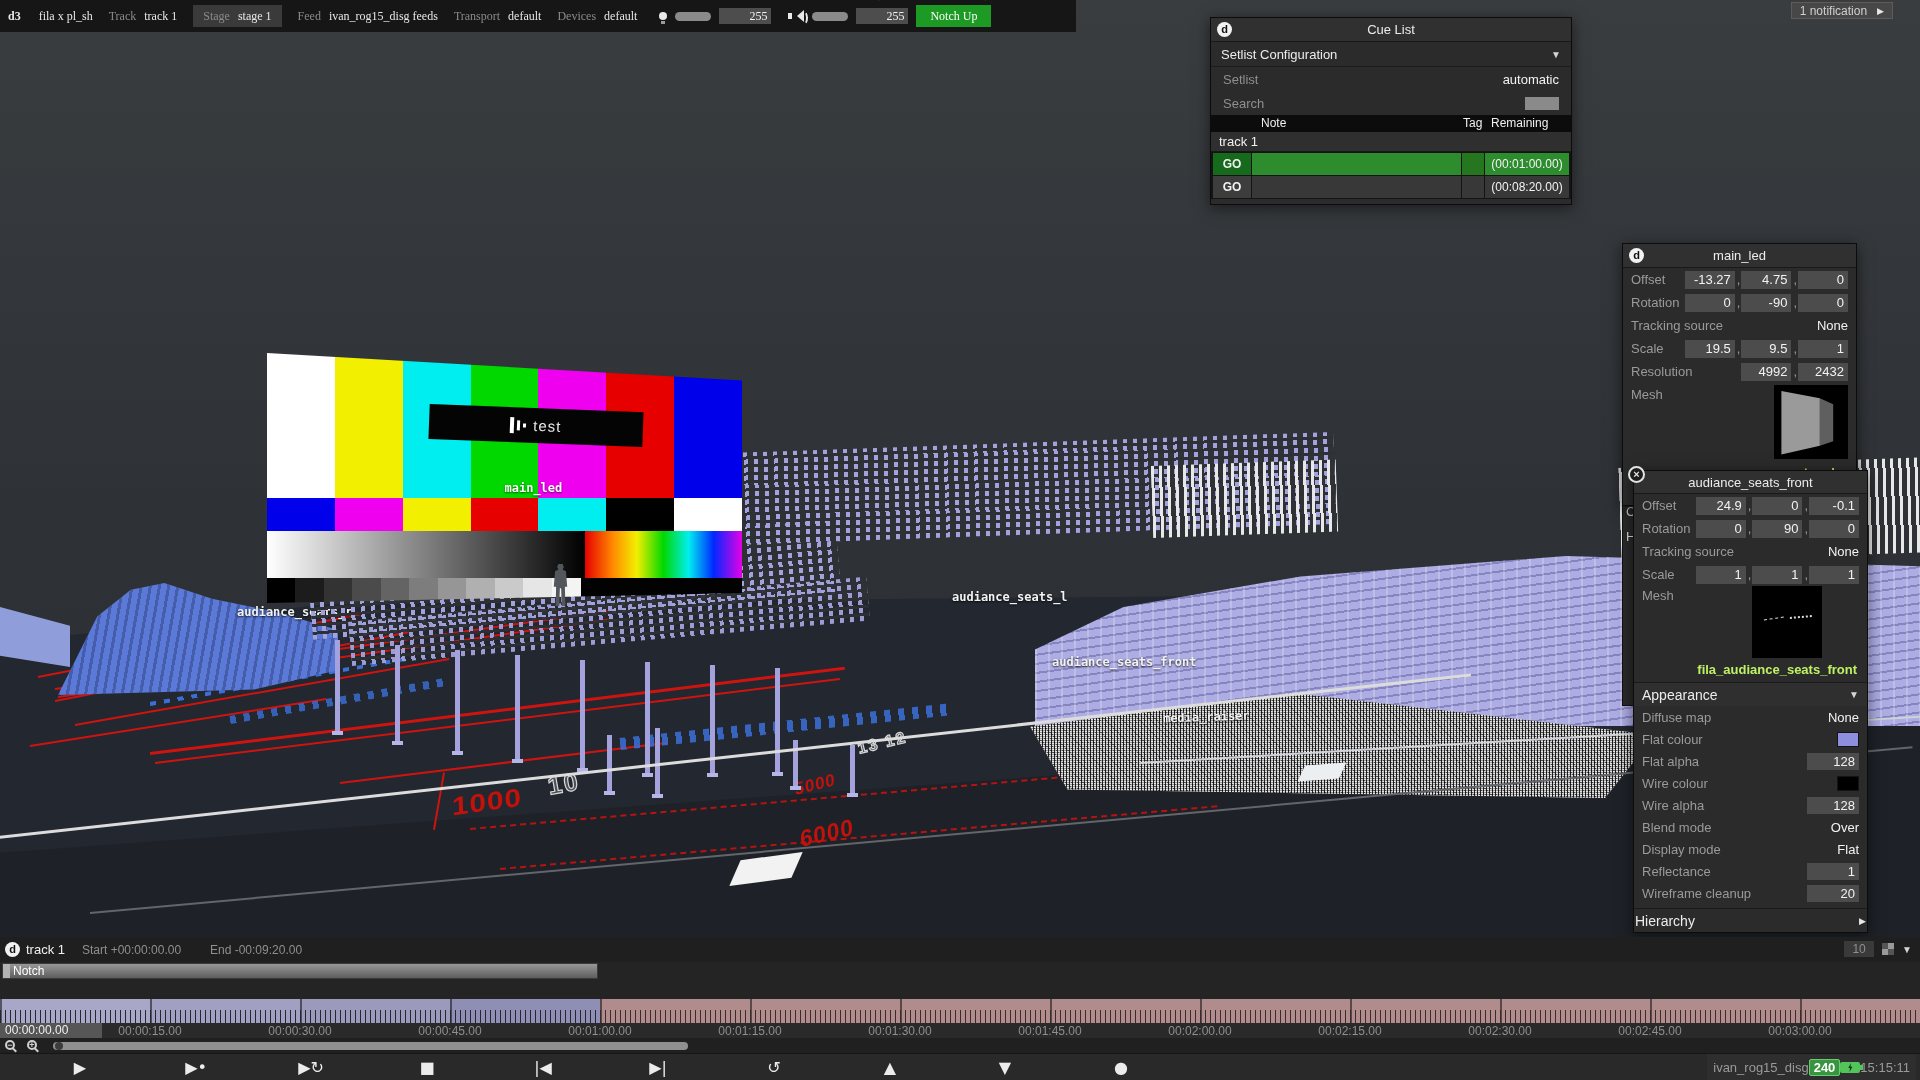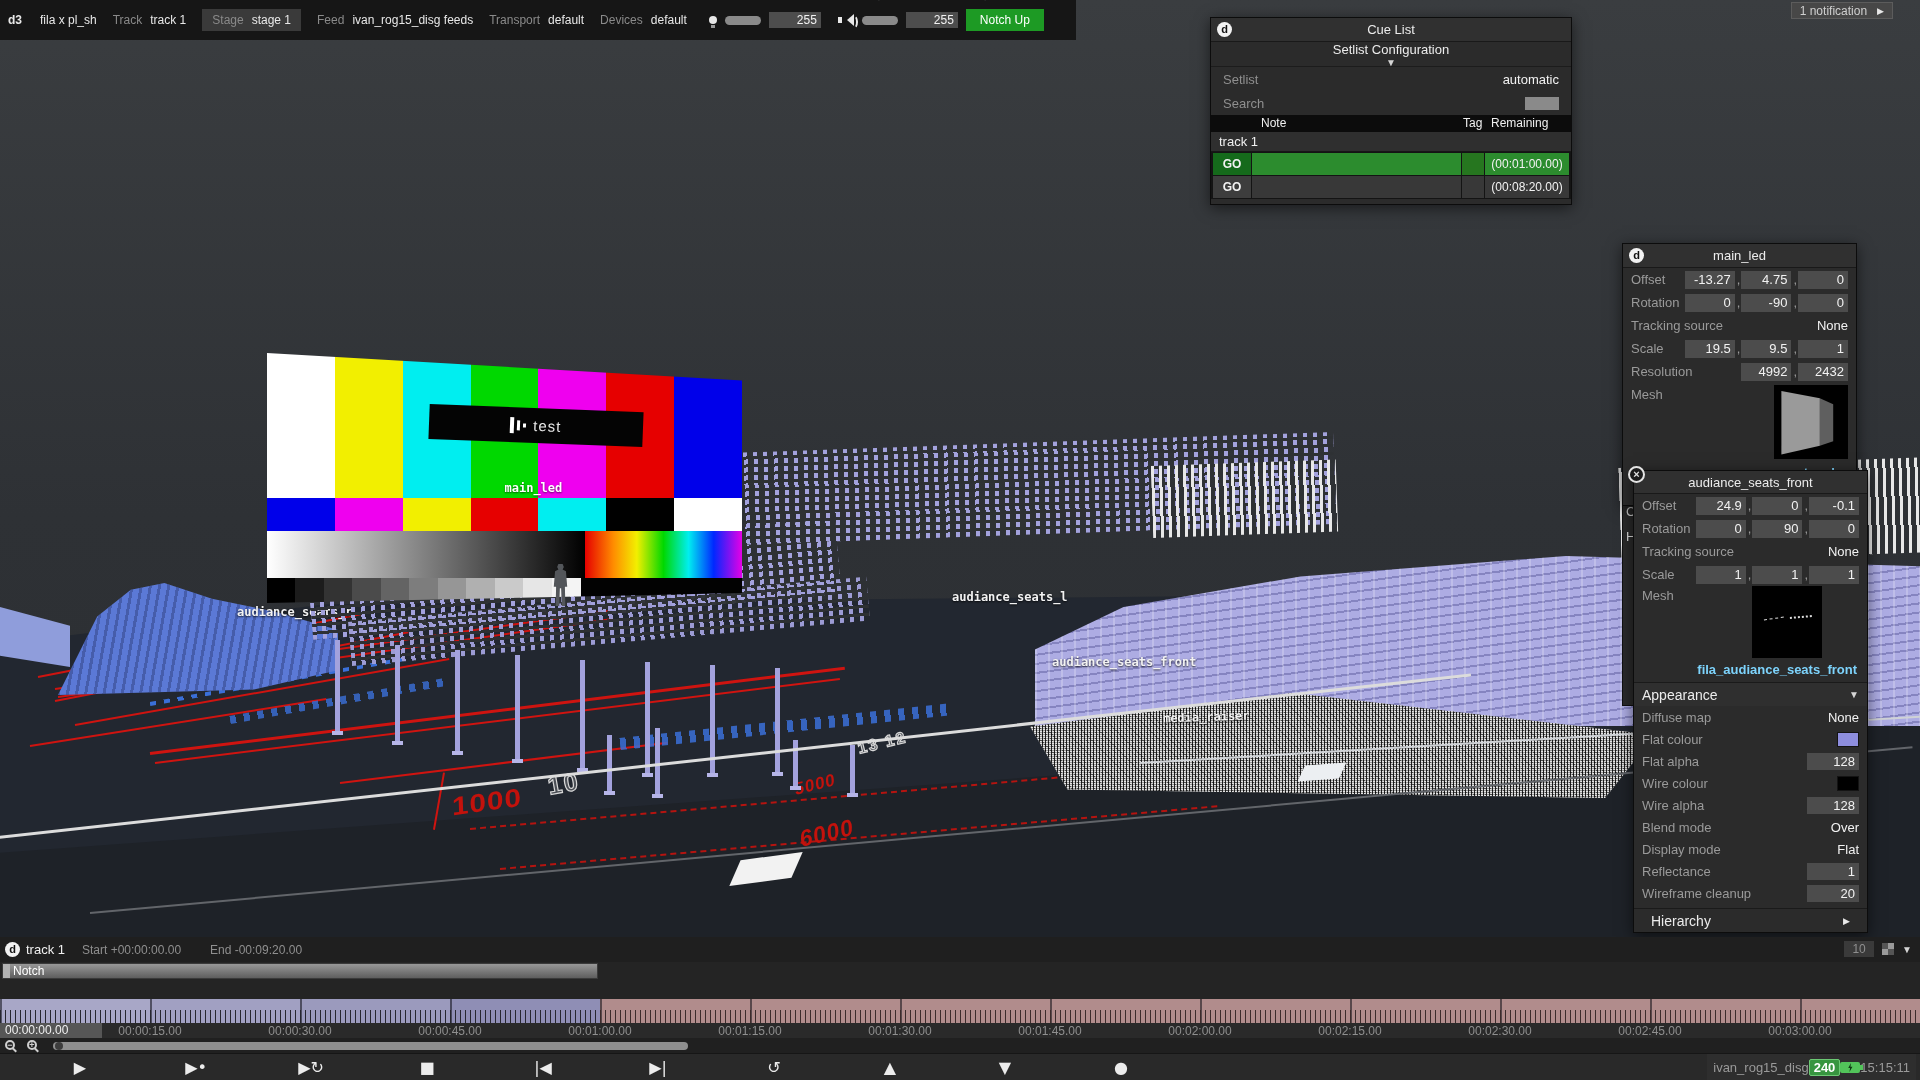--- a/index.html
+++ b/index.html
@@ -54,22 +54,22 @@
   #screen .blk{position:absolute;left:66%;top:90%;width:34%;height:10%;background:#020202;}
   #screen .band{position:absolute;left:34%;top:22%;width:45%;height:14%;background:#040404;
     transform:rotate(2.2deg);display:flex;align-items:center;justify-content:center;gap:7px;}
   #screen .band .b1{width:4px;height:16px;background:#fff;}
   #screen .band .b2{width:3px;height:10px;background:#fff;margin-left:-4px;}
   #screen .band .b3{width:3px;height:4px;background:#fff;margin-left:-4px;}
   #screen .band .t{color:#e9e9e9;font-size:15px;letter-spacing:1px;}
   #screen .sname{position:absolute;left:50%;top:51%;color:#fff;font-weight:bold;font-size:12px;
     font-family:"DejaVu Sans Mono",monospace;text-shadow:0 1px 2px rgba(0,0,0,.6);}
   
-  #menubar{position:absolute;left:0;top:0;width:1076px;height:40px;background:#161616;
-    display:flex;align-items:center;font-size:12px;color:#e8e8e8;z-index:40;padding-left:8px;white-space:nowrap;}
+  #menubar{position:absolute;left:0;top:0;width:1076px;height:32px;background:#161616;
+    display:flex;align-items:center;font-size:12px;color:#e8e8e8;z-index:40;padding-left:8px;white-space:nowrap;font-family:Liberation Serif, serif;}
   #menubar .glabel{color:#8a8a8a;}
   .mgap{margin-right:16px;} .sgap{margin-right:8px;}
   #stage-group{background:#3a3a3a;height:22px;display:flex;align-items:center;padding:0 10px;}
   .slider{width:36px;height:9px;border-radius:5px;background:#8a8a8a;}
   .valbox{width:52px;height:16px;background:#4d4d4d;color:#f2f2f2;text-align:right;
     line-height:16px;padding-right:4px;}
   #fadeup{background:#1d9a24;color:#fff;height:22px;display:flex;align-items:center;
     padding:0 14px;}
   .bulb{width:8px;height:8px;border-radius:50%;background:#e8e8e8;position:relative;}
   .bulb::after{content:"";position:absolute;left:2px;top:9px;width:4px;height:3px;background:#9a9a9a;}
@@ -89,24 +89,24 @@
     color:#ececec;position:relative;border-bottom:1px solid #191919;}
   .d3icon{position:absolute;left:6px;top:4px;width:15px;height:15px;border-radius:50%;
     background:#f2f2f2;color:#111;font-weight:bold;font-size:11px;line-height:15px;text-align:center;}
   .prow{display:flex;align-items:center;height:23px;padding:0 8px;}
   .lbl{color:#9a9a9a;flex:1;}
   .nbox{width:50px;height:18px;background:#4c4c4c;color:#f2f2f2;text-align:right;
     line-height:18px;padding-right:4px;font-size:13px;}
   .comma{color:#9a9a9a;margin:0 1px 0 2px;}
   .tval{color:#f2f2f2;}
   .meshprev{position:absolute;background:#000;}
-  .meshlabel{position:absolute;color:#7dd3fc;font-weight:bold;}
+  .meshlabel{position:absolute;color:#bef264;font-weight:bold;}
   
   #cuelist{left:1210px;top:17px;width:362px;}
-  .cl-row{height:25px;display:flex;align-items:center;padding:0 10px;border-bottom:1px solid #1c1c1c;color:#ececec;flex-direction:column;}
+  .cl-row{height:25px;display:flex;align-items:center;padding:0 10px;border-bottom:1px solid #1c1c1c;color:#ececec;}
   .cl-sub{height:24px;display:flex;align-items:center;padding:0 12px;color:#8f8f8f;}
   .cl-head{height:17px;background:#0c0c0c;position:relative;color:#f0f0f0;font-size:12px;}
   .cue-grid{display:grid;grid-template-columns:38px 1fr 22px 84px;gap:1px;background:#141414;
     padding:1px 2px;}
   .cue-cell{height:22px;display:flex;align-items:center;justify-content:center;font-size:12px;color:#f2f2f2;}
   
   .ap-row{display:flex;align-items:center;height:22px;padding:0 8px;}
   .swatch{width:22px;height:15px;border:1px solid #141414;}
   .fbox{width:52px;height:17px;background:#4c4c4c;color:#f2f2f2;text-align:right;line-height:17px;padding-right:4px;}
   
@@ -465,21 +465,21 @@
     <span class="tval">Flat</span>
   </div>
   <div class="ap-row">
     <span class="lbl">Reflectance</span>
     <span class="fbox">1</span>
   </div>
   <div class="ap-row">
     <span class="lbl">Wireframe cleanup</span>
     <span class="fbox">20</span>
   </div>
-  <div style="height:24px;display:flex;align-items:center;padding:0 17px;border-top:1px solid #1a1a1a;margin-top:4px;">
+  <div style="height:24px;display:flex;align-items:center;padding:0 1px;border-top:1px solid #1a1a1a;margin-top:4px;">
     <span style="color:#ececec;font-size:14px;flex:1;">Hierarchy</span>
     <span class="caret-r">▶</span>
   </div>
 </div>
 
 <div id="timeline">
   <div id="tl-header">
     <span class="d3icon" style="left:5px;top:5px;">d</span>
     <span style="position:absolute;left:26px;top:5px;color:#f0f0f0;font-size:13px;">track 1</span>
     <span style="position:absolute;left:82px;top:6px;color:#8f8f8f;font-size:12px;">Start +00:00:00.00</span>

